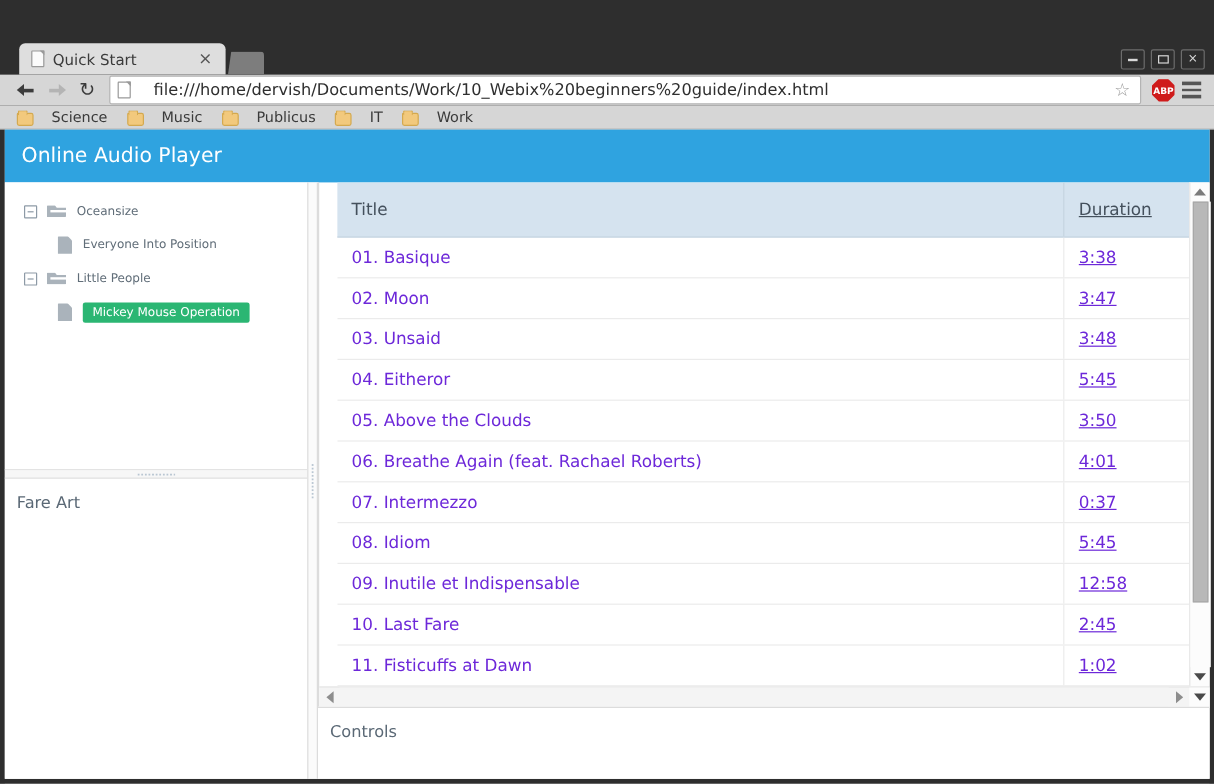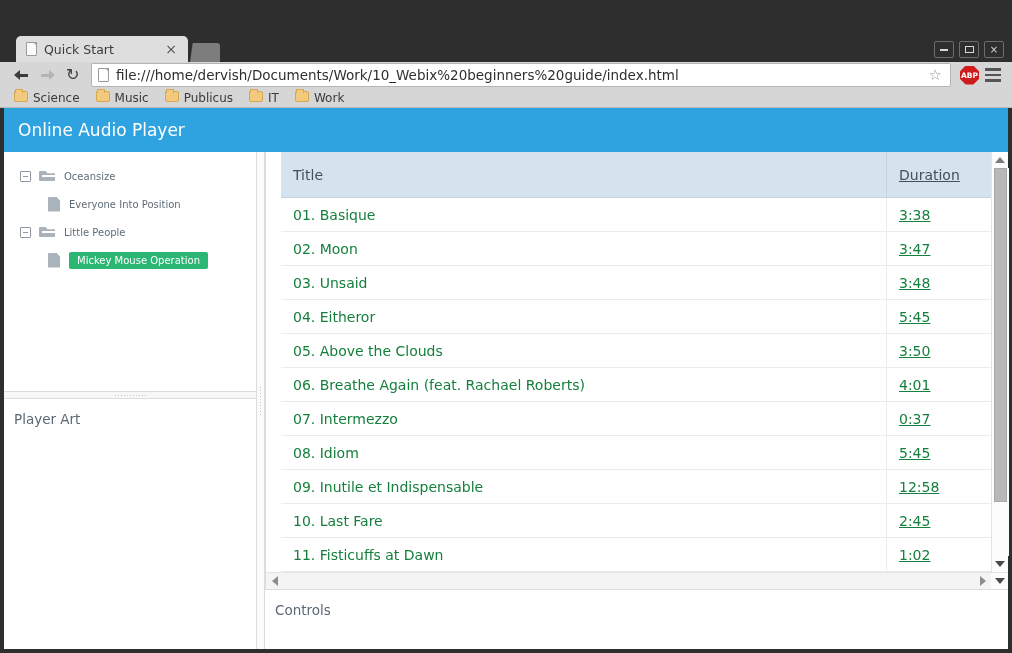--- a/index.html
+++ b/index.html
@@ -112,39 +112,39 @@
   }
   .url-doc::before {
     content:""; position:absolute; inset:0; background:#fff; border:1px solid #999; border-radius:1px;
   }
   .url-doc::after {
     content:""; position:absolute; top:0; right:0;
     border-left:4px solid transparent; border-top:4px solid #999;
   }
   .url-text {
     font-size: 13.5px; color: #2f2f2f; white-space: nowrap;
-    overflow: hidden; flex: 1 1 auto;
+    overflow: hidden; flex: 1 1 auto; margin-left: 12px;
   }
   .star { color: #9a9a9a; font-size: 15px; padding-right: 2px; }
   .abp {
     width: 19px; height: 19px; background: #cf1b1b;
     color: #fff; font-size: 7.5px; font-weight: bold;
     display:flex; align-items:center; justify-content:center;
     margin: 0 6px 0 4px;
     clip-path: polygon(30% 0, 70% 0, 100% 30%, 100% 70%, 70% 100%, 30% 100%, 0 70%, 0 30%);
   }
   .hamburger { width: 16px; display:flex; flex-direction:column; gap:3px; margin-right:3px; }
   .hamburger i { display:block; height:2.5px; background:#555; }
 
   .bookmarks {
     height: 24px; background: #d6d6d6;
     display: flex; align-items: center; gap: 4px; padding: 0 8px;
     border-bottom: 1px solid #b9b9b9;
   }
-  .bm { display: flex; align-items: flex-start; gap: 5px; padding: 2px 6px; cursor: pointer; }
+  .bm { display: flex; align-items: flex-end; gap: 15px; padding: 2px 6px; cursor: pointer; }
   .bm-folder {
     width: 14px; height: 11px; background: #f2c97d;
     border: 1px solid #d4a94f; border-radius: 1px 2px 2px 2px;
     position: relative; flex: 0 0 auto;
   }
   .bm-folder::before {
     content: ""; position: absolute; top: -3px; left: 0px;
     width: 6px; height: 3px; background: #f2c97d;
     border: 1px solid #d4a94f; border-bottom: none; border-radius: 1px 1px 0 0;
   }
@@ -244,21 +244,21 @@
   }
   .grid-head .cell {
     display: flex; align-items: center; font-size: 14px; color: #44505c; padding-left: 12px;
   }
   .col-title { flex: 1 1 auto; border-right: 1px solid #c5d4e0; min-width: 0; }
   .col-dur { width: 104px; flex: 0 0 auto; text-decoration: underline; }
 
   .grid-rows { flex: 1 1 auto; overflow: hidden; }
   .grid-row { display: flex; height: 34px; border-bottom: 1px solid #ebebeb; }
   .grid-row .cell {
-    display: flex; align-items: center; font-size: 14px; color: #15803d;
+    display: flex; align-items: center; font-size: 14px; color: #6d28d9;
     padding-left: 12px; white-space: nowrap; overflow: hidden;
   }
   .grid-row .col-title { border-right: 1px solid #ebebeb; }
 
   
   .vscroll {
     width: 17px; flex: 0 0 auto; background: #fcfcfc;
     border-left: 1px solid #e4e4e4;
     display: flex; flex-direction: column; align-items: center;
   }
@@ -397,21 +397,21 @@
             </div>
             <div class="tree-node level2 selected">
               <span class="ico-doc"></span>
               <span class="tree-label">Mickey Mouse Operation</span>
             </div>
           </div>
         <div class="hsplitter">
           <span class="grip"></span>
         </div>
         <div class="albumart-panel">
-          <span>Player Art</span>
+          <span>Fare Art</span>
         </div>
       </div>
 
       <div class="vsplitter">
         <span class="grip"></span>
       </div>
 
       <div class="right-col">
         <div class="grid-wrap">
           <div class="grid-main">

